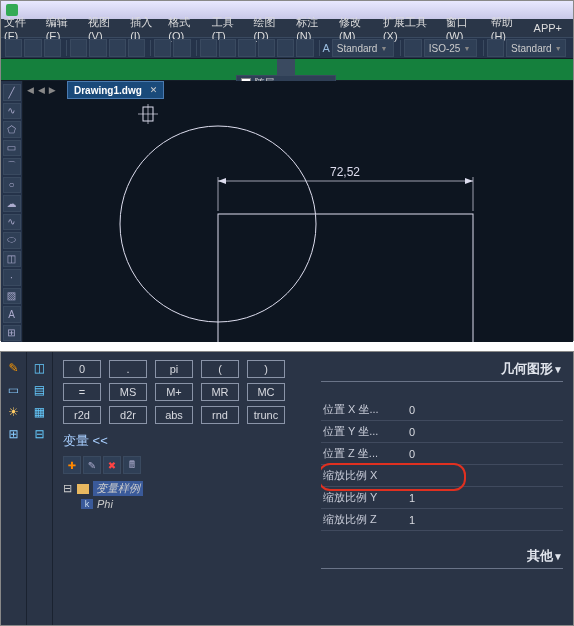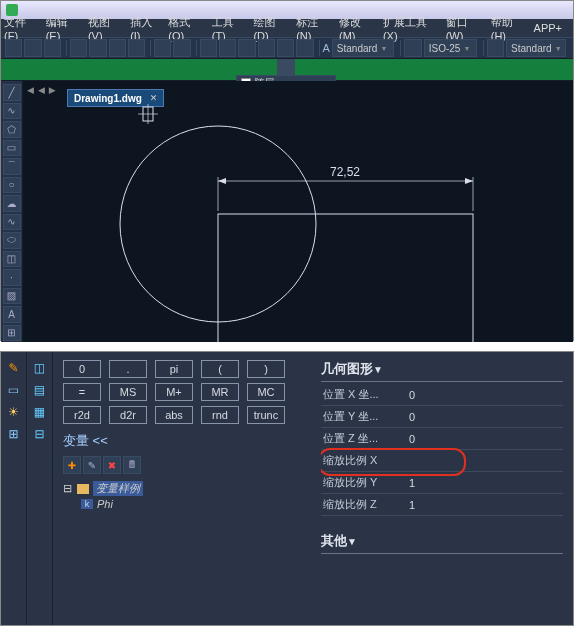--- a/index.html
+++ b/index.html
@@ -17,21 +17,21 @@
 .tb-drop { height: 18px; background: #2f3f56; border: 1px solid #3a4a60; color: #ccc; font-size: 10px; padding: 0 4px; display: flex; align-items: center; margin-right: 3px; }
 .tb-drop::after { content: "▼"; font-size: 7px; margin-left: 3px; color: #888; }
 .toolbar2 { height: 22px; background: #15803d; border-bottom: 1px solid #151d28; display: flex; align-items: center; padding: 0 11px; flex-direction: column; }
 .layer-drop { height: 18px; width: 100px; background: #2f3f56; border: 1px solid #3a4a60; color: #ccc; font-size: 10px; padding: 0 4px; display: flex; align-items: center; margin-right: 3px; }
 .layer-drop .sw { width: 10px; height: 10px; background: #fff; border: 1px solid #888; margin-right: 4px; }
 .layer-drop::after { content: "▼"; font-size: 7px; margin-left: auto; color: #888; }
 .workarea { display: flex; height: 261px; }
 .left-toolbar { width: 22px; background: #25334a; border-right: 1px solid #151d28; display: flex; flex-direction: column; padding-top: 2px; }
 .left-toolbar .tb-btn { margin: 1px auto; }
 .canvas-area { flex: 1; background: #0d1520; position: relative; overflow: hidden; }
-.doc-tab { position: absolute; top: 8px; left: 44px; height: 18px; background: #1a4a7a; border: 1px solid #4a7ab0; color: #fff; font-size: 10px; padding: 0 6px; display: flex; align-items: center; }
+.doc-tab { position: absolute; top: 0; left: 44px; height: 18px; background: #1a4a7a; border: 1px solid #4a7ab0; color: #fff; font-size: 10px; padding: 0 6px; display: flex; align-items: center; }
 .doc-tab .x { margin-left: 8px; color: #ccc; font-size: 9px; }
 .tab-arrows { position: absolute; top: 0; left: 2px; height: 18px; display: flex; align-items: center; color: #888; font-size: 9px; }
 .tab-arrows span { margin: 0 2px; }
 .drawing { position: absolute; left: 50px; top: 18px; }
 .drawing svg { display: block; }
 .dim-text { fill: #dde; font-size: 12px; font-family: Arial; }
 .shape { stroke: #dde; stroke-width: 1; fill: none; }
 .dim-line { stroke: #dde; stroke-width: 0.7; }
 
 
@@ -49,21 +49,21 @@
 .section-title { color: #a8cfff; font-size: 13px; margin: 8px 0 6px 0; }
 .section-title::after { content: " <<"; color: #a8cfff; }
 .tree { margin-top: 6px; font-size: 11px; }
 .tree-row { display: flex; align-items: center; padding: 1px 0; }
 .tree-toggle { color: #ccc; margin-right: 4px; width: 10px; }
 .tree-icon { width: 12px; height: 10px; background: #e8b860; margin-right: 4px; }
 .tree-icon.k { background: #3a5a9a; color: #cde; font-size: 9px; display: flex; align-items: center; justify-content: center; }
 .tree-label { color: #ccc; font-style: italic; }
 .tree-label.selected { background: #3a5a9a; padding: 0 3px; }
 .prop-area { flex: 1; padding: 8px 10px 8px 0; overflow-y: auto; }
-.prop-header { display: flex; justify-content: flex-start; border-bottom: 1px solid #6a7488; padding-bottom: 3px; margin-bottom: 2px; align-items: center; }
+.prop-header { display: flex; justify-content: flex-end; border-bottom: 1px solid #6a7488; padding-bottom: 3px; margin-bottom: 17px; align-items: center; }
 .prop-header-title { font-weight: bold; color: #e0e4ec; font-size: 13px; }
 .prop-header .arrow { color: #e0e4ec; font-size: 10px; }
 .prop-row { display: flex; border-bottom: 1px solid #404a5e; height: 22px; align-items: center; }
 .prop-label { width: 84px; font-size: 11px; color: #c8ccd8; padding-left: 2px; overflow: hidden; white-space: nowrap; }
 .prop-value { flex: 1; font-size: 11px; color: #d8dae0; padding-left: 4px; }
 .prop-row.hl { position: relative; }
 .prop-row.hl::before { content: ""; position: absolute; left: -3px; top: -2px; width: 144px; height: 24px; border: 2px solid #e03020; border-radius: 12px; pointer-events: none; }
 </style>
 </head>
 <body>

